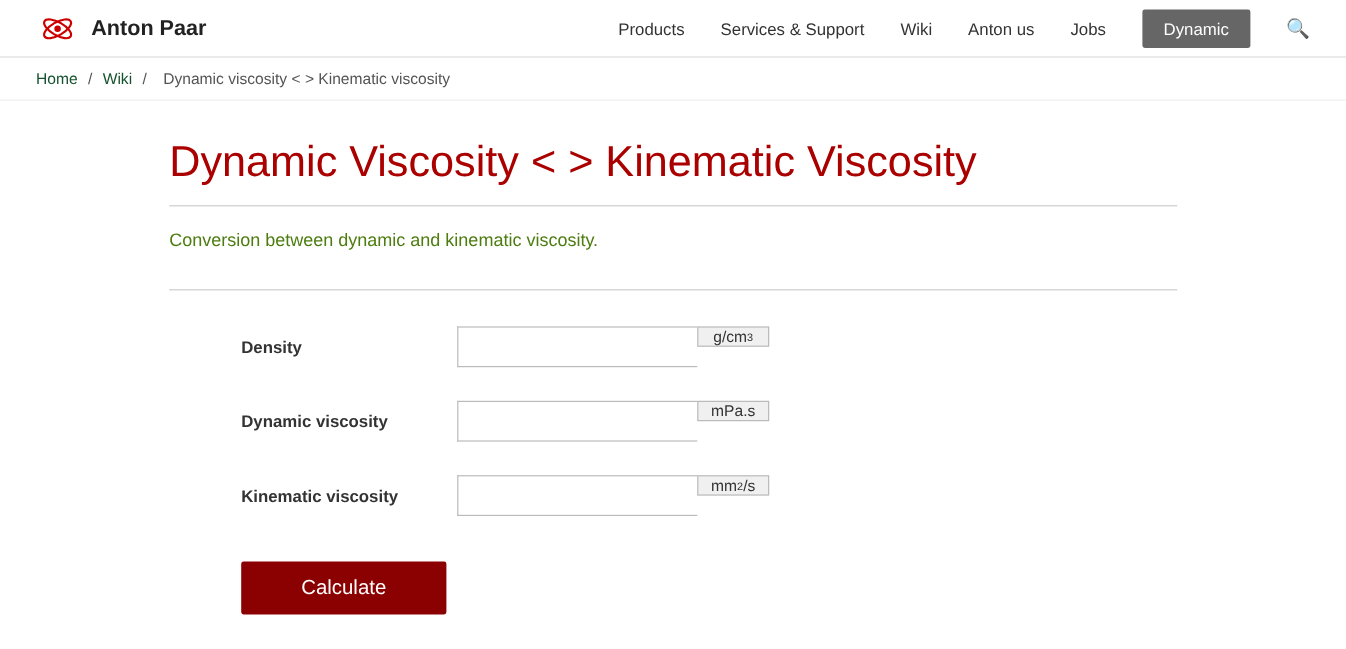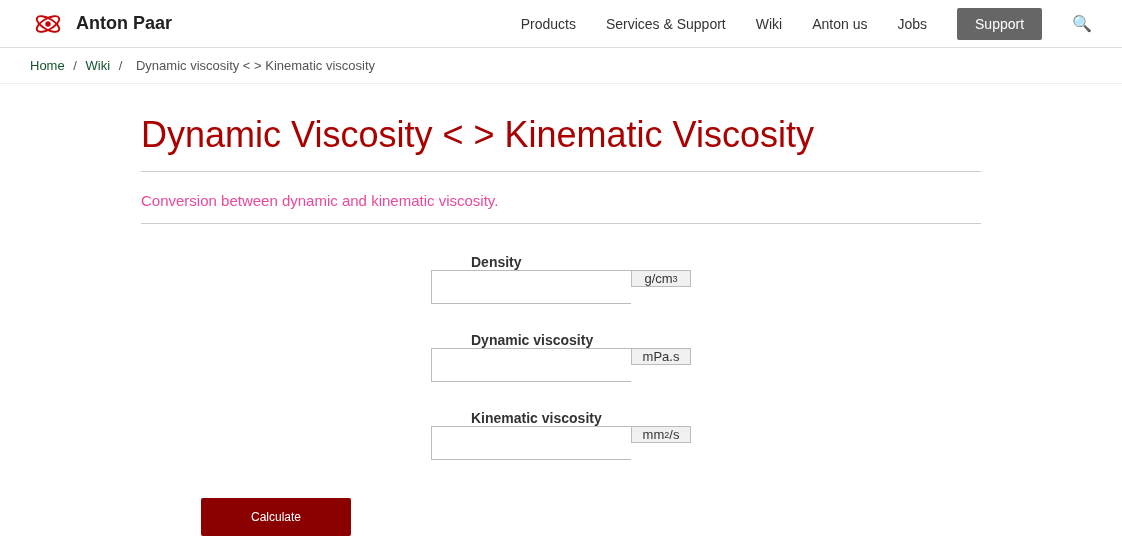--- a/index.html
+++ b/index.html
@@ -74,36 +74,35 @@
     .page-title {
       font-size: 36px;
       color: #a00;
       font-weight: normal;
       margin-bottom: 20px;
       padding-bottom: 15px;
       border-bottom: 1px solid #ccc;
     }
     .subtitle {
       font-size: 15px;
-      color: #ec4899;
+      color: #4d7c0f;
       margin-bottom: 20px;
-      padding-bottom: 14px;
+      padding-bottom: 32px;
       border-bottom: 1px solid #ccc;
     }
 
     
     .calc-form {
       margin-top: 30px;
       padding: 0 60px;
     }
     .field-row {
       display: flex;
       align-items: center;
       margin-bottom: 28px;
-      flex-direction: column;
     }
     .field-label {
       width: 180px;
       font-size: 14px;
       font-weight: bold;
       color: #333;
     }
     .field-input-group {
       display: flex;
       align-items: stretch;
@@ -128,21 +127,21 @@
       color: #333;
       min-width: 60px;
       height: 17px;
     }
     .calc-btn {
       margin-top: 10px;
       background: #8b0000;
       color: #fff;
       border: none;
       padding: 12px 50px;
-      font-size: 12px;
+      font-size: 17px;
       cursor: pointer;
       border-radius: 2px;
     }
 
     sup { font-size: 9px; }
   </style>
 </head>
 <body>
 
 <header class="header">
@@ -154,21 +153,21 @@
       <circle cx="20" cy="20" r="3" fill="#c00"></circle>
     </svg>
     <span class="logo-text">Anton Paar</span>
   </div>
   <nav class="nav">
     <a class="nav-item" href="#">Products</a>
     <a class="nav-item" href="#">Services &amp; Support</a>
     <a class="nav-item" href="#">Wiki</a>
     <a class="nav-item" href="#">Anton us</a>
     <a class="nav-item" href="#">Jobs</a>
-    <button class="contact-btn">Support</button>
+    <button class="contact-btn">Dynamic</button>
     <span class="search-icon-wrap">🔍</span>
   </nav>
 </header>
 
 <div class="breadcrumb">
   <a href="#">Home</a>
   <span> / </span>
   <a href="#">Wiki</a>
   <span> / </span>
   <span>Dynamic viscosity &lt; &gt; Kinematic viscosity</span>

